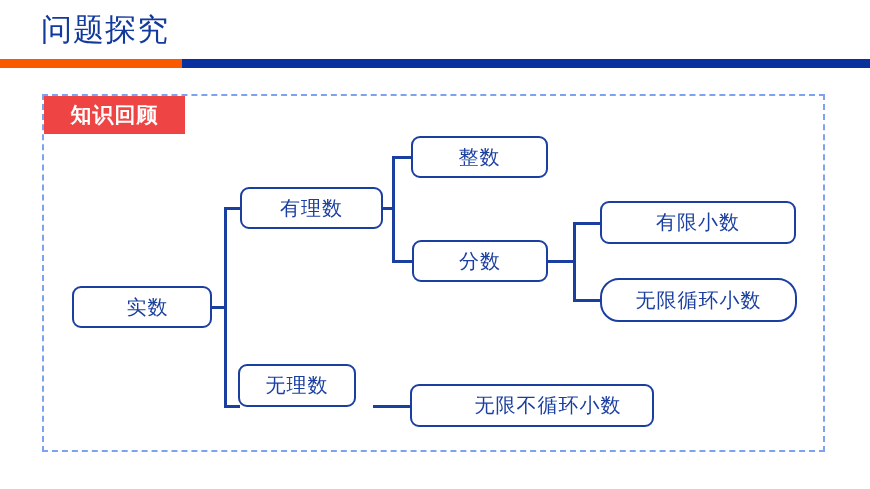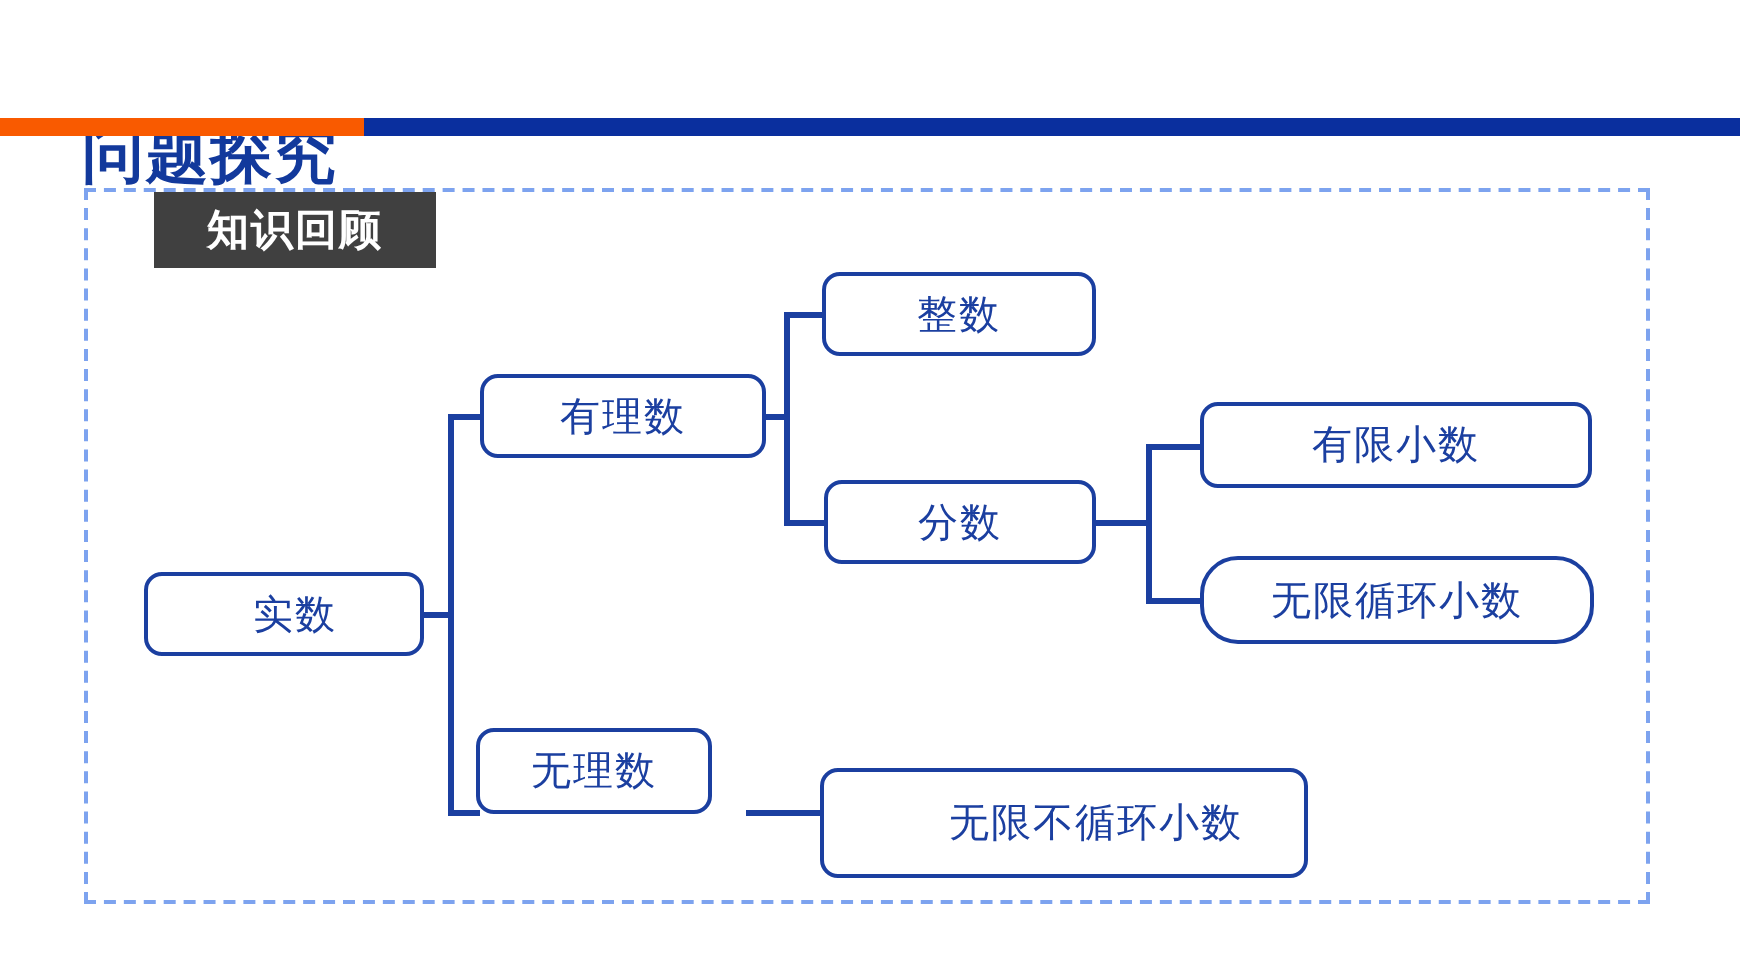--- a/index.html
+++ b/index.html
@@ -14,26 +14,25 @@
     overflow: hidden;
     font-family: "Liberation Sans", "DejaVu Sans", sans-serif;
   }
 
   
   #slide-title {
     position: absolute;
     left: 41px;
     top: 11px;
     font-size: 31px;
-    font-weight: bold;
+    font-weight: normal;
     color: #12399c;
     letter-spacing: 1px;
     line-height: 38px;
     white-space: nowrap;
-    margin-top: 48px;
   }
   #divider-bar {
     position: absolute;
     left: 0;
     top: 59px;
     width: 870px;
     height: 9px;
   }
   #divider-orange {
     position: absolute;
@@ -61,30 +60,29 @@
     height: 358px;
     border: 2px dashed #7da3ef;
     box-sizing: border-box;
   }
   #knowledge-badge {
     position: absolute;
     left: 44px;
     top: 96px;
     width: 141px;
     height: 38px;
-    background: #404040;
+    background: #ef4444;
     color: #ffffff;
     font-size: 21px;
     font-weight: bold;
     letter-spacing: 1px;
     display: flex;
     align-items: center;
     justify-content: center;
     box-sizing: border-box;
-    margin-left: 33px;
   }
 
   
   #flow-chart {
     position: absolute;
     left: 0;
     top: 0;
     width: 870px;
     height: 489px;
   }
@@ -149,15 +147,15 @@
   <div class="node" style="left:238px; top:364px; width:118px; height:43px;">无理数</div>
 
   <div class="node" style="left:411px; top:136px; width:137px; height:42px;">整数</div>
 
   <div class="node" style="left:412px; top:240px; width:136px; height:42px;">分数</div>
 
   <div class="node" style="left:600px; top:201px; width:196px; height:43px;">有限小数</div>
 
   <div class="node" style="left:600px; top:278px; width:197px; height:44px;border-radius:19px;">无限循环小数</div>
 
-  <div class="node" style="left:410px; top:384px; width:244px; height:55px;padding-left:32px;">无限不循环小数</div>
+  <div class="node" style="left:410px; top:384px; width:244px; height:43px;padding-left:32px;">无限不循环小数</div>
 
 </div>
 
 </body></html>

